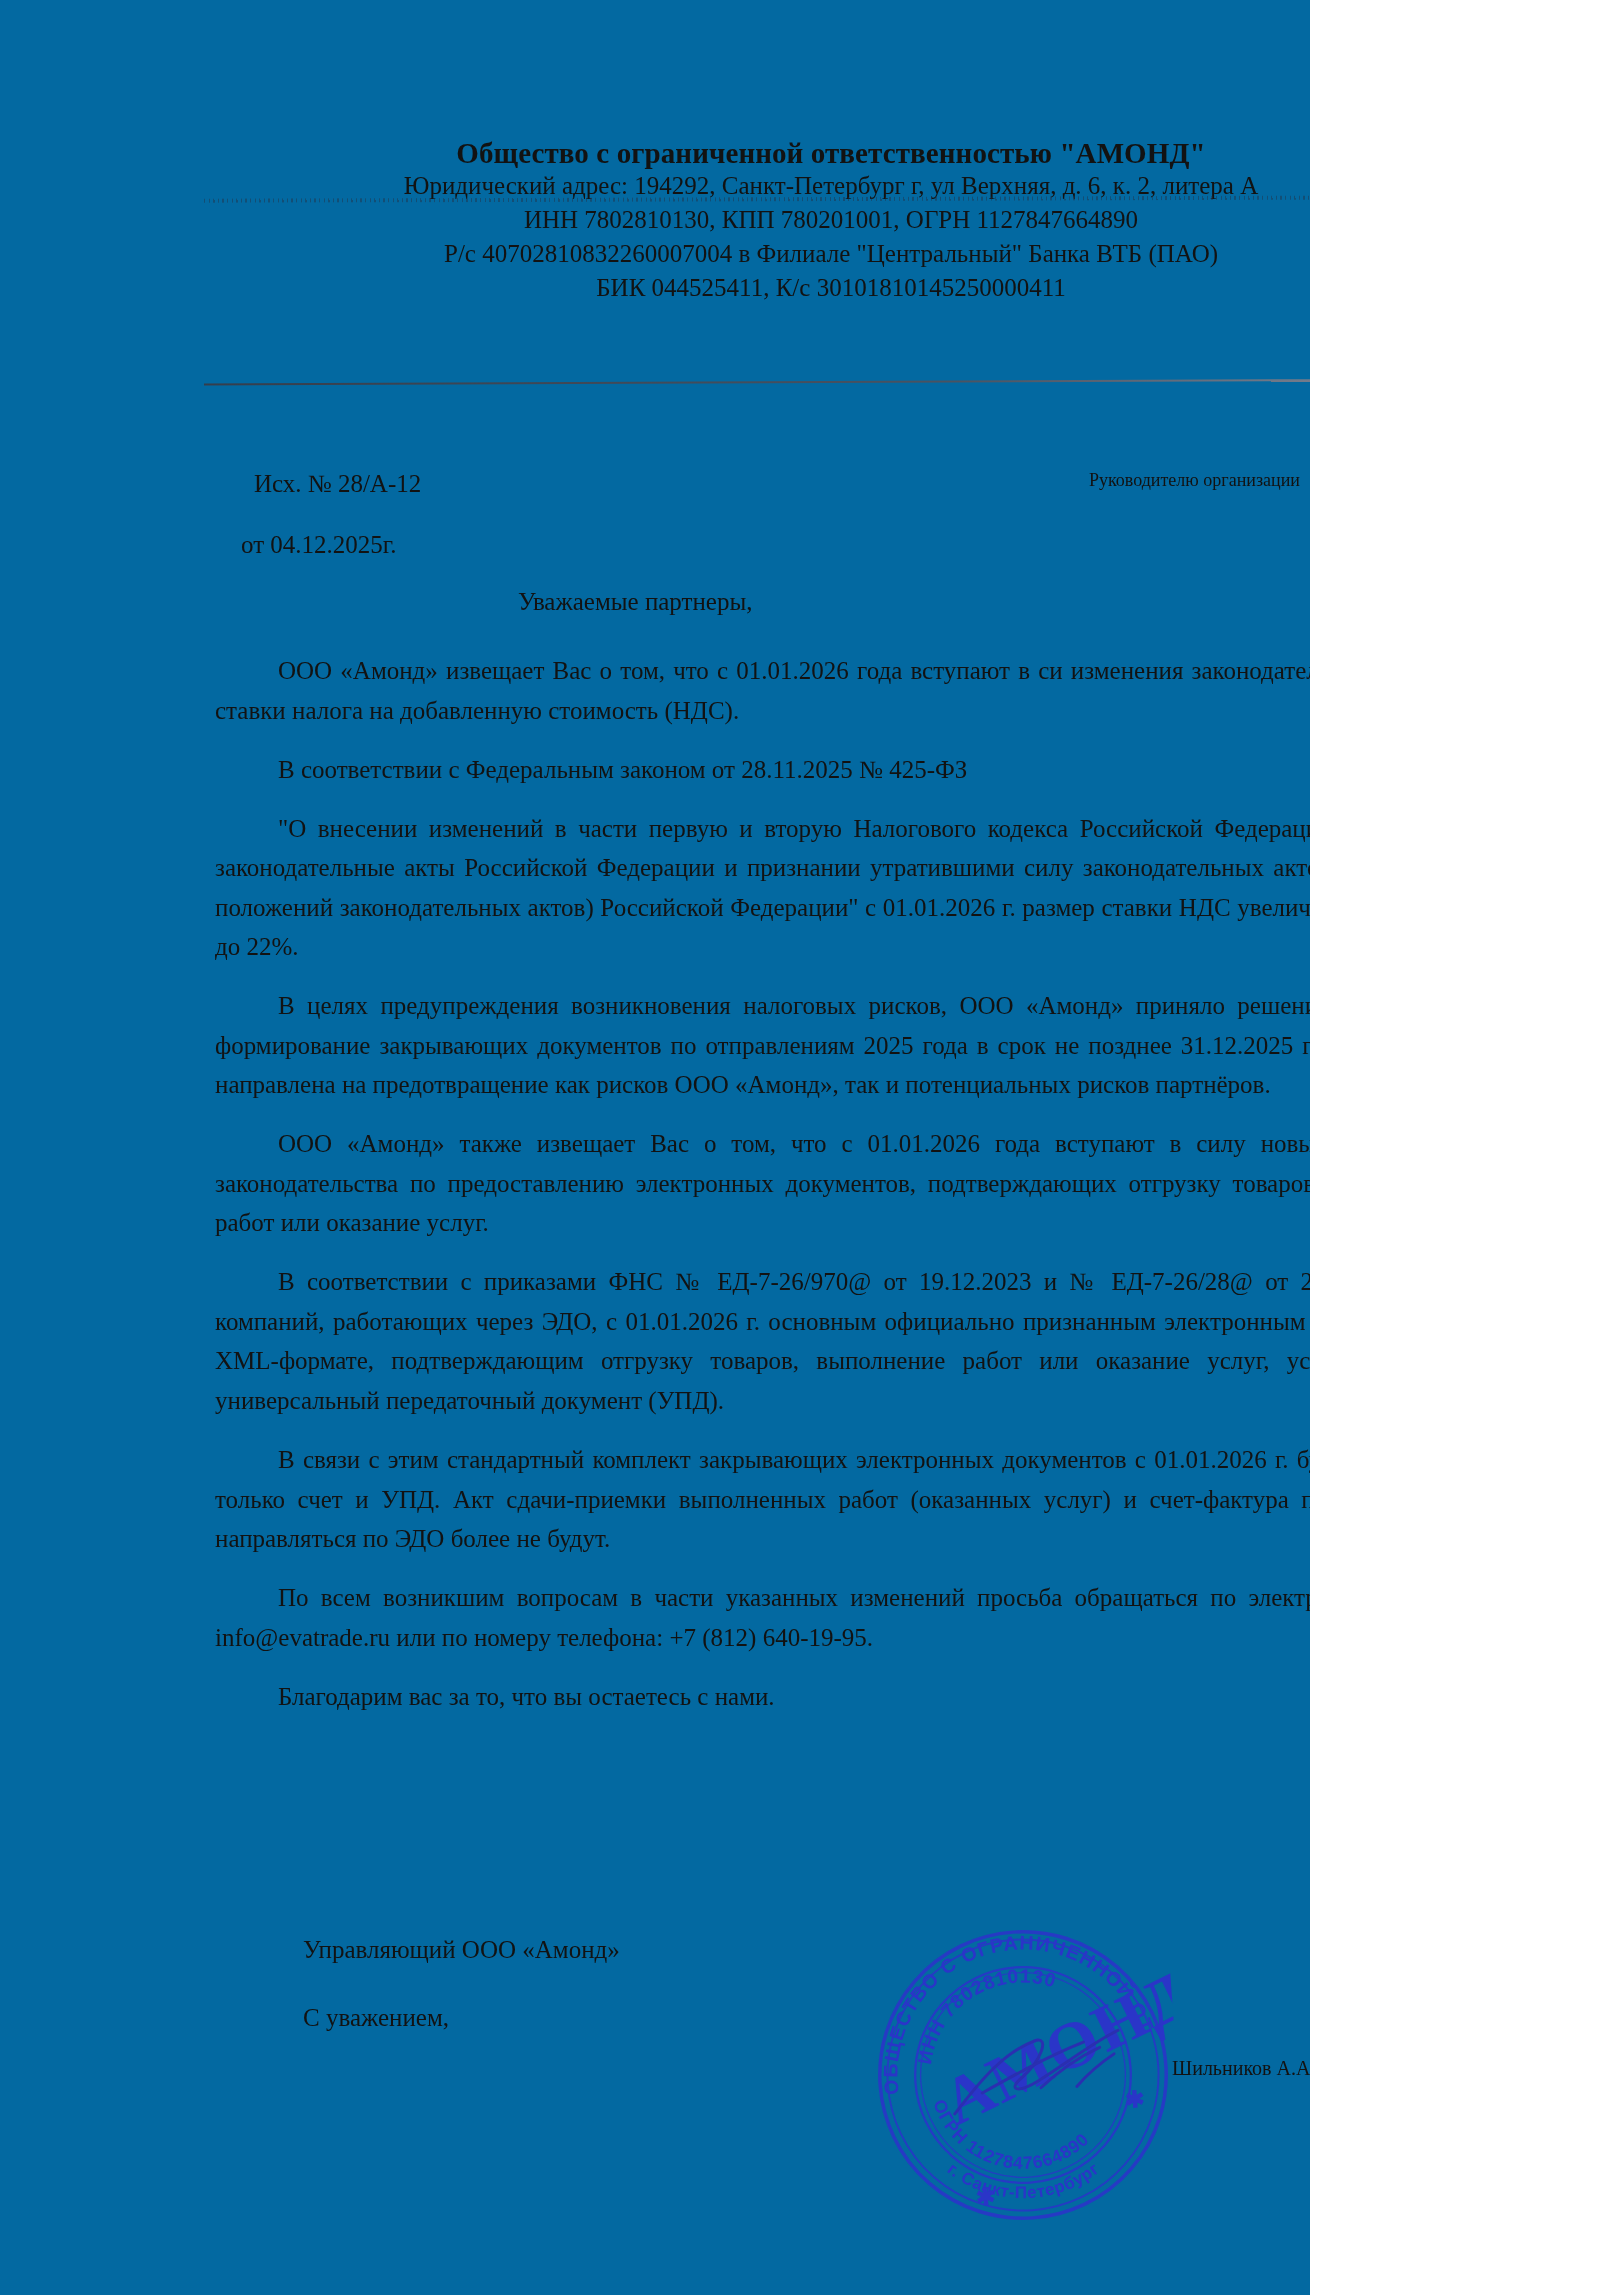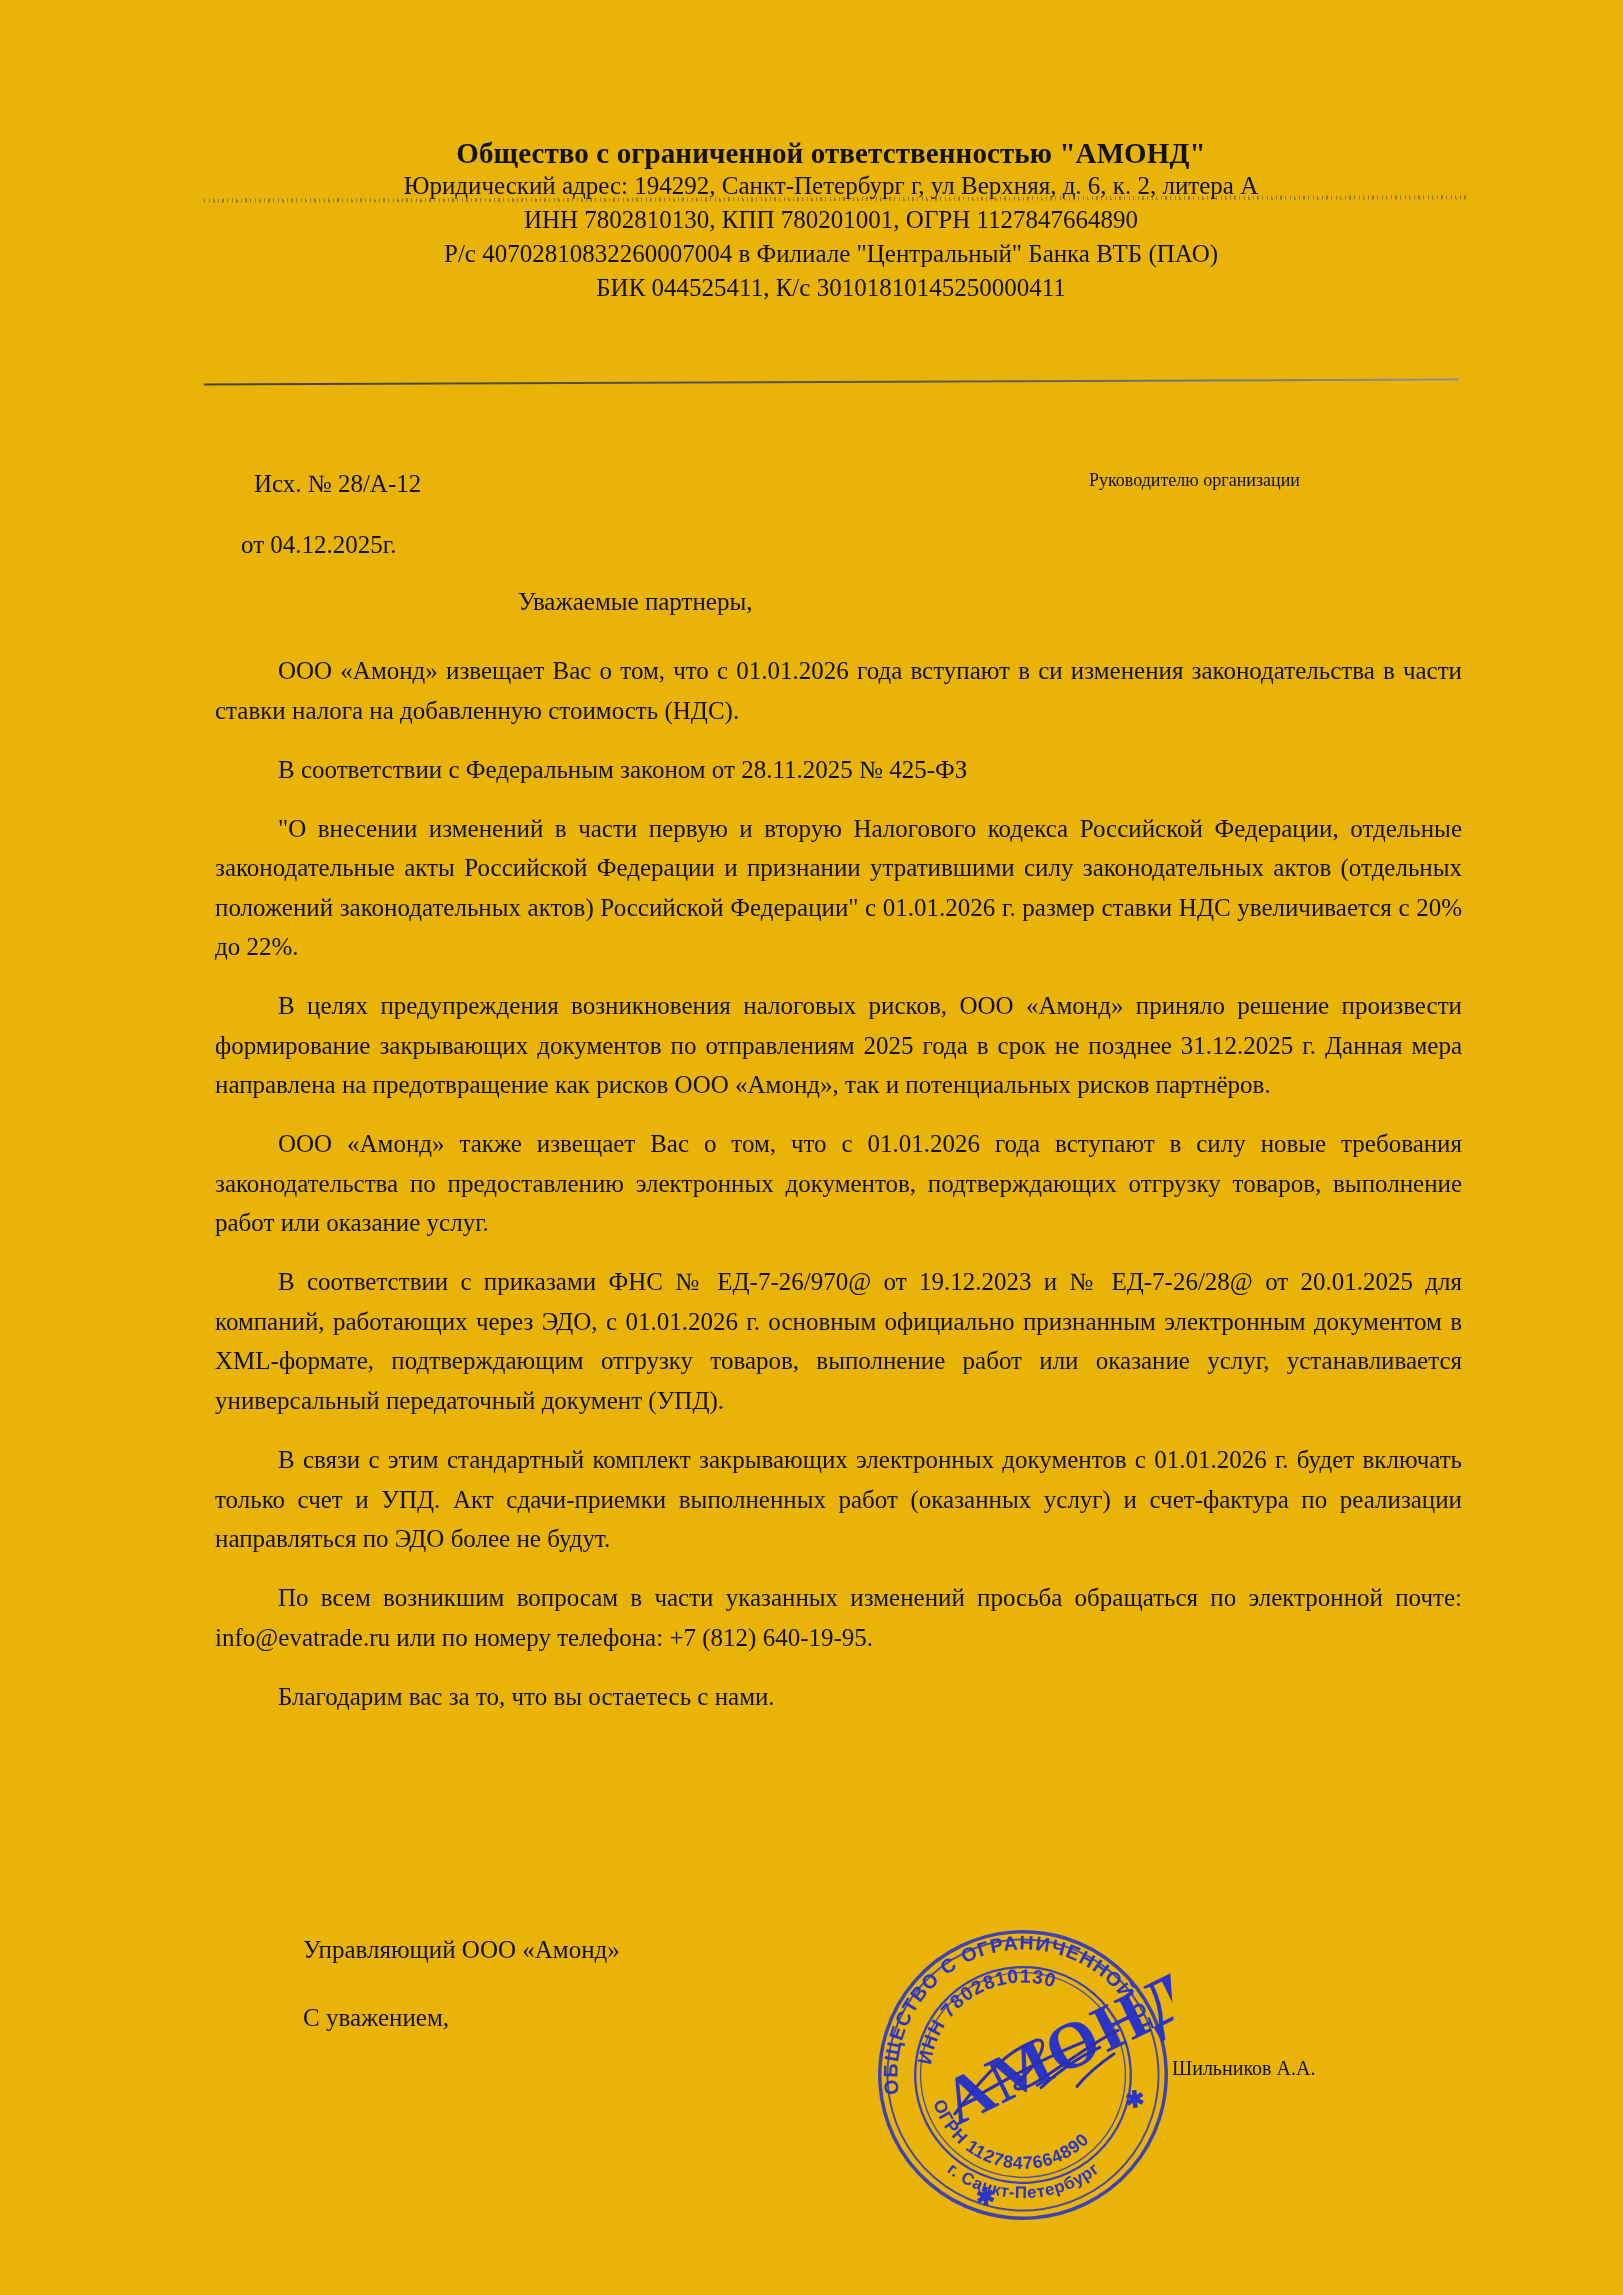--- a/index.html
+++ b/index.html
@@ -2,23 +2,23 @@
 <html lang="ru" style="font-size:10.5px"><head>
 <meta charset="utf-8">
 <style>
   html, body {
     margin: 0;
     padding: 0;
     background: #ffffff;
   }
   .page {
     position: relative;
-    width: 1623px;
+    width: 1310px;
     height: 2295px;
-    background: #eab308;
+    background: #0369a1;
     font-family: "Liberation Serif", "DejaVu Serif", serif;
     color: #121212;
     overflow: hidden;
   }
 
   
   .letterhead {
     position: absolute;
     left: 196px;
     top: 137px;

